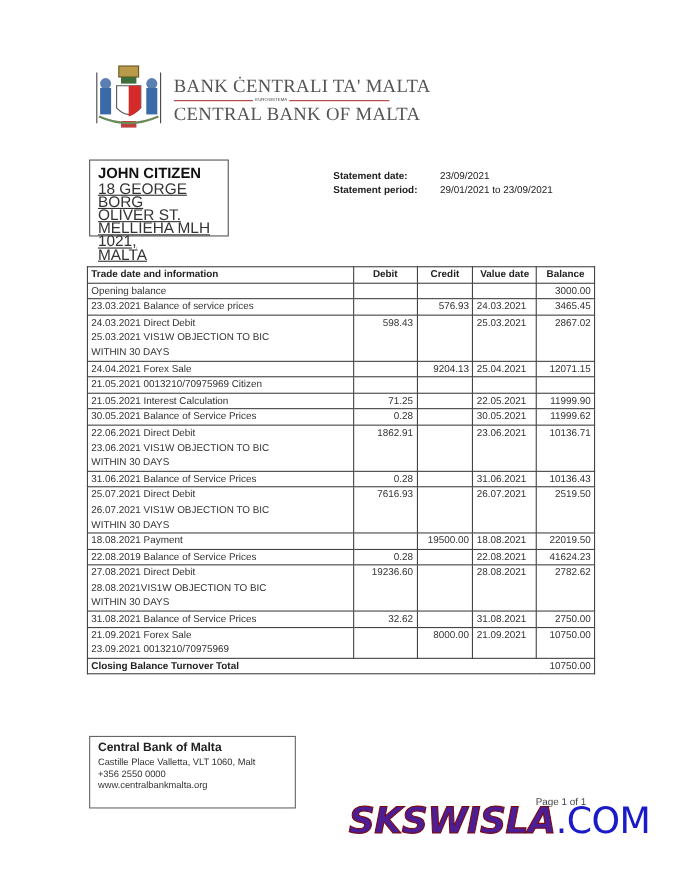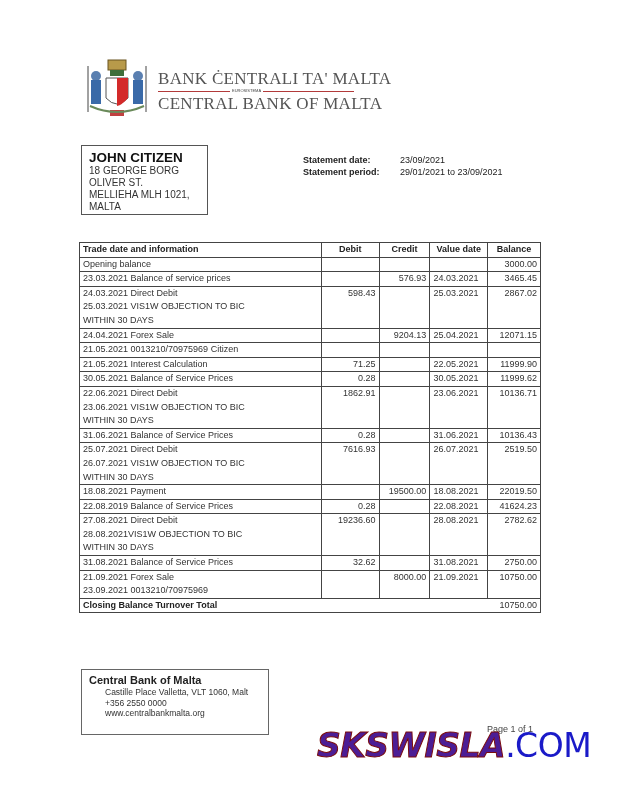--- a/index.html
+++ b/index.html
@@ -9,21 +9,21 @@
   .crest { position:absolute; left:0; top:0; width:66px; height:66px; }
   .bank-mt { position:absolute; left:74px; top:13px; font-family:"Liberation Serif", serif;
              font-size:17px; color:#555; letter-spacing:0.3px; white-space:nowrap; }
   .bank-rule { position:absolute; left:74px; top:35px; width:196px; height:1px; background:#b23a3a; }
   .bank-euro { position:absolute; left:146px; top:32px; font-size:4px; color:#444; background:#fff; padding:0 2px; }
   .bank-en { position:absolute; left:74px; top:38px; font-family:"Liberation Serif", serif;
              font-size:17px; color:#555; letter-spacing:0.3px; white-space:nowrap; }
 
   .addr-box { position:absolute; left:81px; top:145px; width:127px; height:70px; border:1px solid #555; padding:4px 0 0 7px; box-sizing:border-box; }
   .addr-name { font-weight:bold; font-size:13.5px; color:#111; line-height:15px; }
-  .addr-line { font-size:10px; line-height:12px; color:#333; }
+  .addr-line { font-size:14px; line-height:12px; color:#333;text-decoration:underline; }
 
   .info { position:absolute; left:303px; top:154px; font-size:9px; color:#222; }
   .info-row { display:flex; line-height:12px; }
   .info-label { width:97px; font-weight:bold; }
   .info-val { }
 
   table.stmt { position:absolute; left:79px; top:242px; width:462px; border-collapse:collapse; font-size:9px; color:#333; }
   table.stmt td, table.stmt th { border:1px solid #444; padding:0 3px; line-height:13.6px; vertical-align:top; }
   table.stmt th { font-weight:bold; color:#222; }
   th.c-info { text-align:left; }
@@ -32,21 +32,21 @@
   .c-credit { width:44px; text-align:right; }
   .c-vdate { width:51px; text-align:left;margin-top:42px; }
   .c-bal { width:46px; text-align:right; }
   th.c-debit, th.c-credit, th.c-vdate, th.c-bal { text-align:center; }
   .info-line { display:block; white-space:nowrap; }
   tr.closing td { font-weight:bold; color:#222; }
   tr.closing td.c-bal { font-weight:normal; color:#333; }
 
   .footer-box { position:absolute; left:81px; top:669px; width:188px; height:66px; border:1px solid #666; padding:4px 0 0 7px; box-sizing:border-box; }
   .footer-name { font-weight:bold; font-size:11px; color:#222; line-height:13px; }
-  .footer-line { font-size:8.5px; line-height:10.5px; color:#333; white-space:nowrap;margin-left:16px; }
+  .footer-line { font-size:8.5px; line-height:10.5px; color:#333; white-space:nowrap; }
 
   .page-num { position:absolute; left:487px; top:724px; font-size:9px; color:#444; }
   .wm { position:absolute; left:273px; top:726px; font-family:"DejaVu Sans", sans-serif; font-size:33px; font-weight:bold; white-space:nowrap; letter-spacing:-0.5px; }
   .wm-a { color:#4c1d95; -webkit-text-stroke:1px #7a0a0a; font-style:italic;margin-left:44px; }
   .wm-b { color:#1a1ac8; font-weight:normal; }
 </style>
 </head>
 <body>
 
 <div class="logo">

